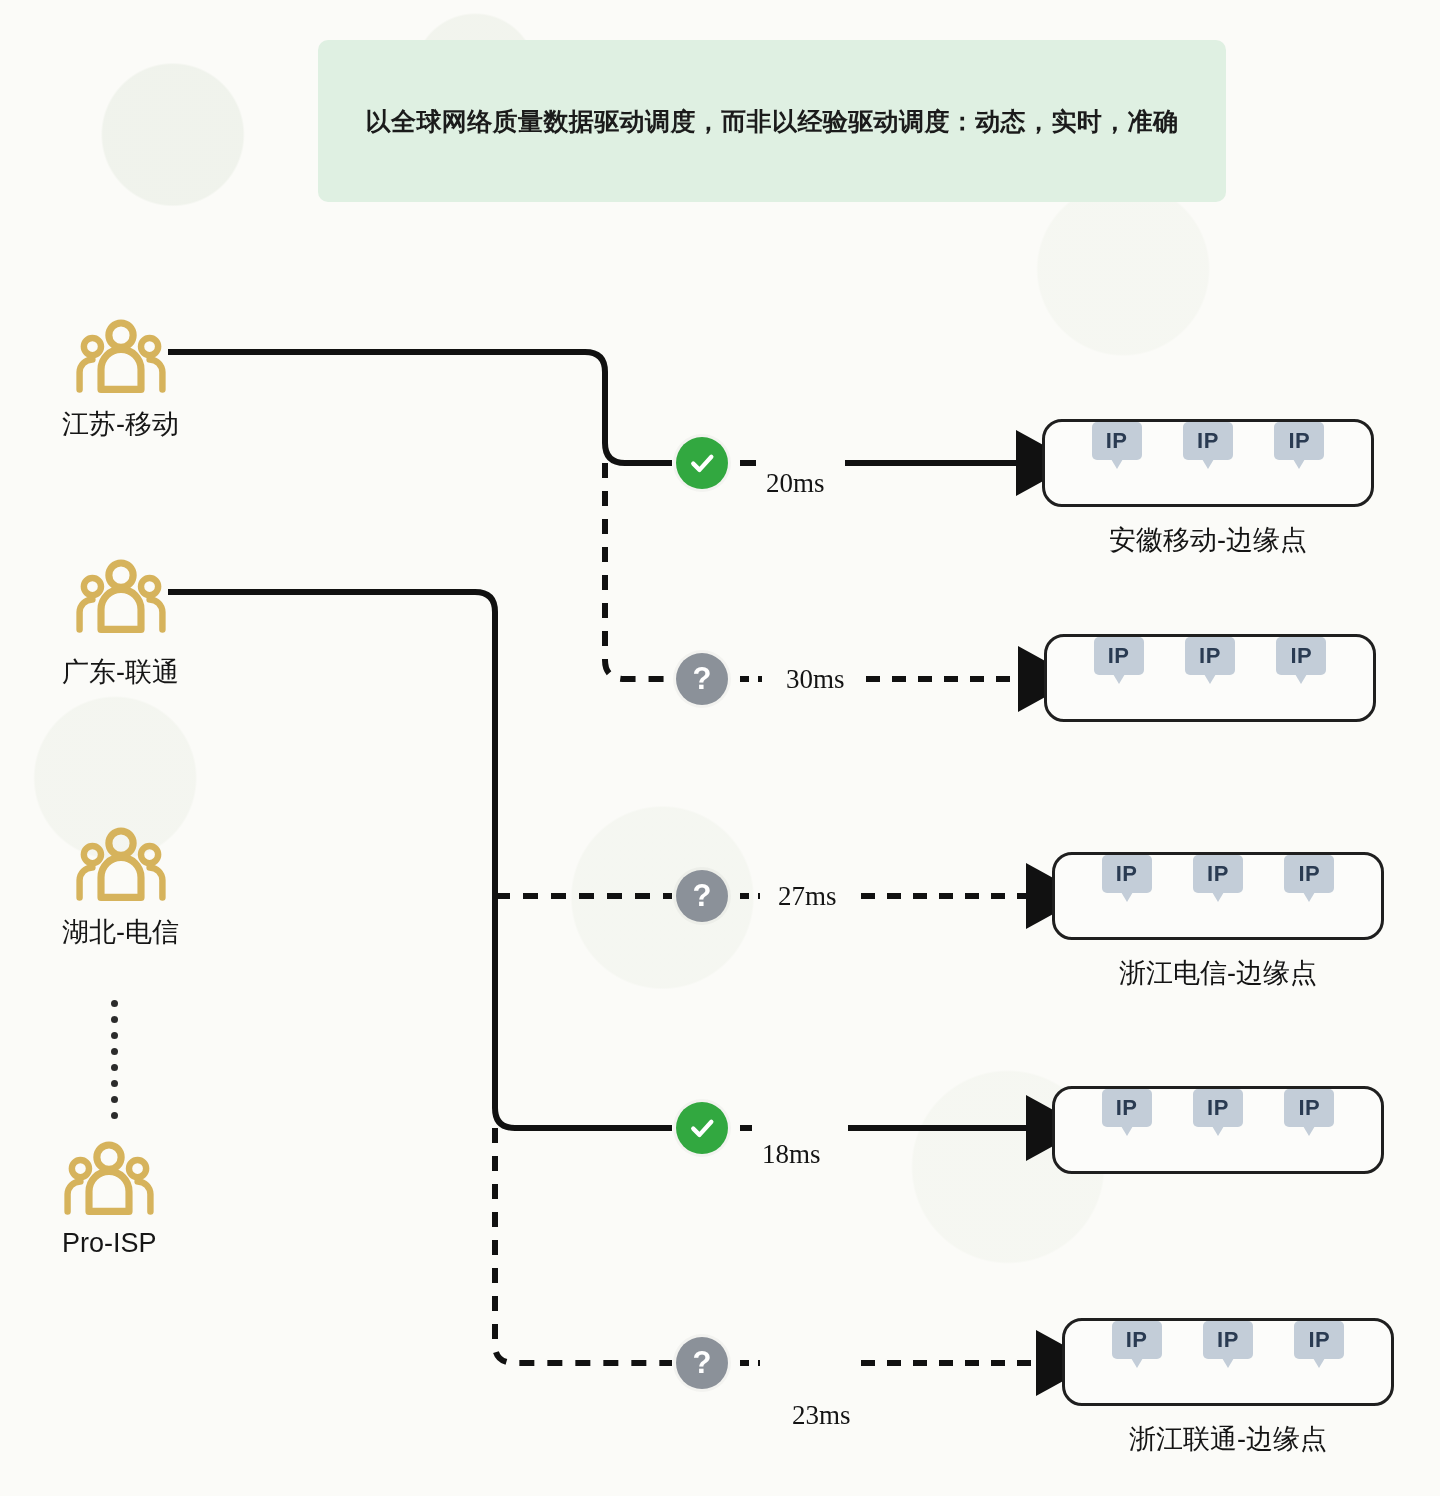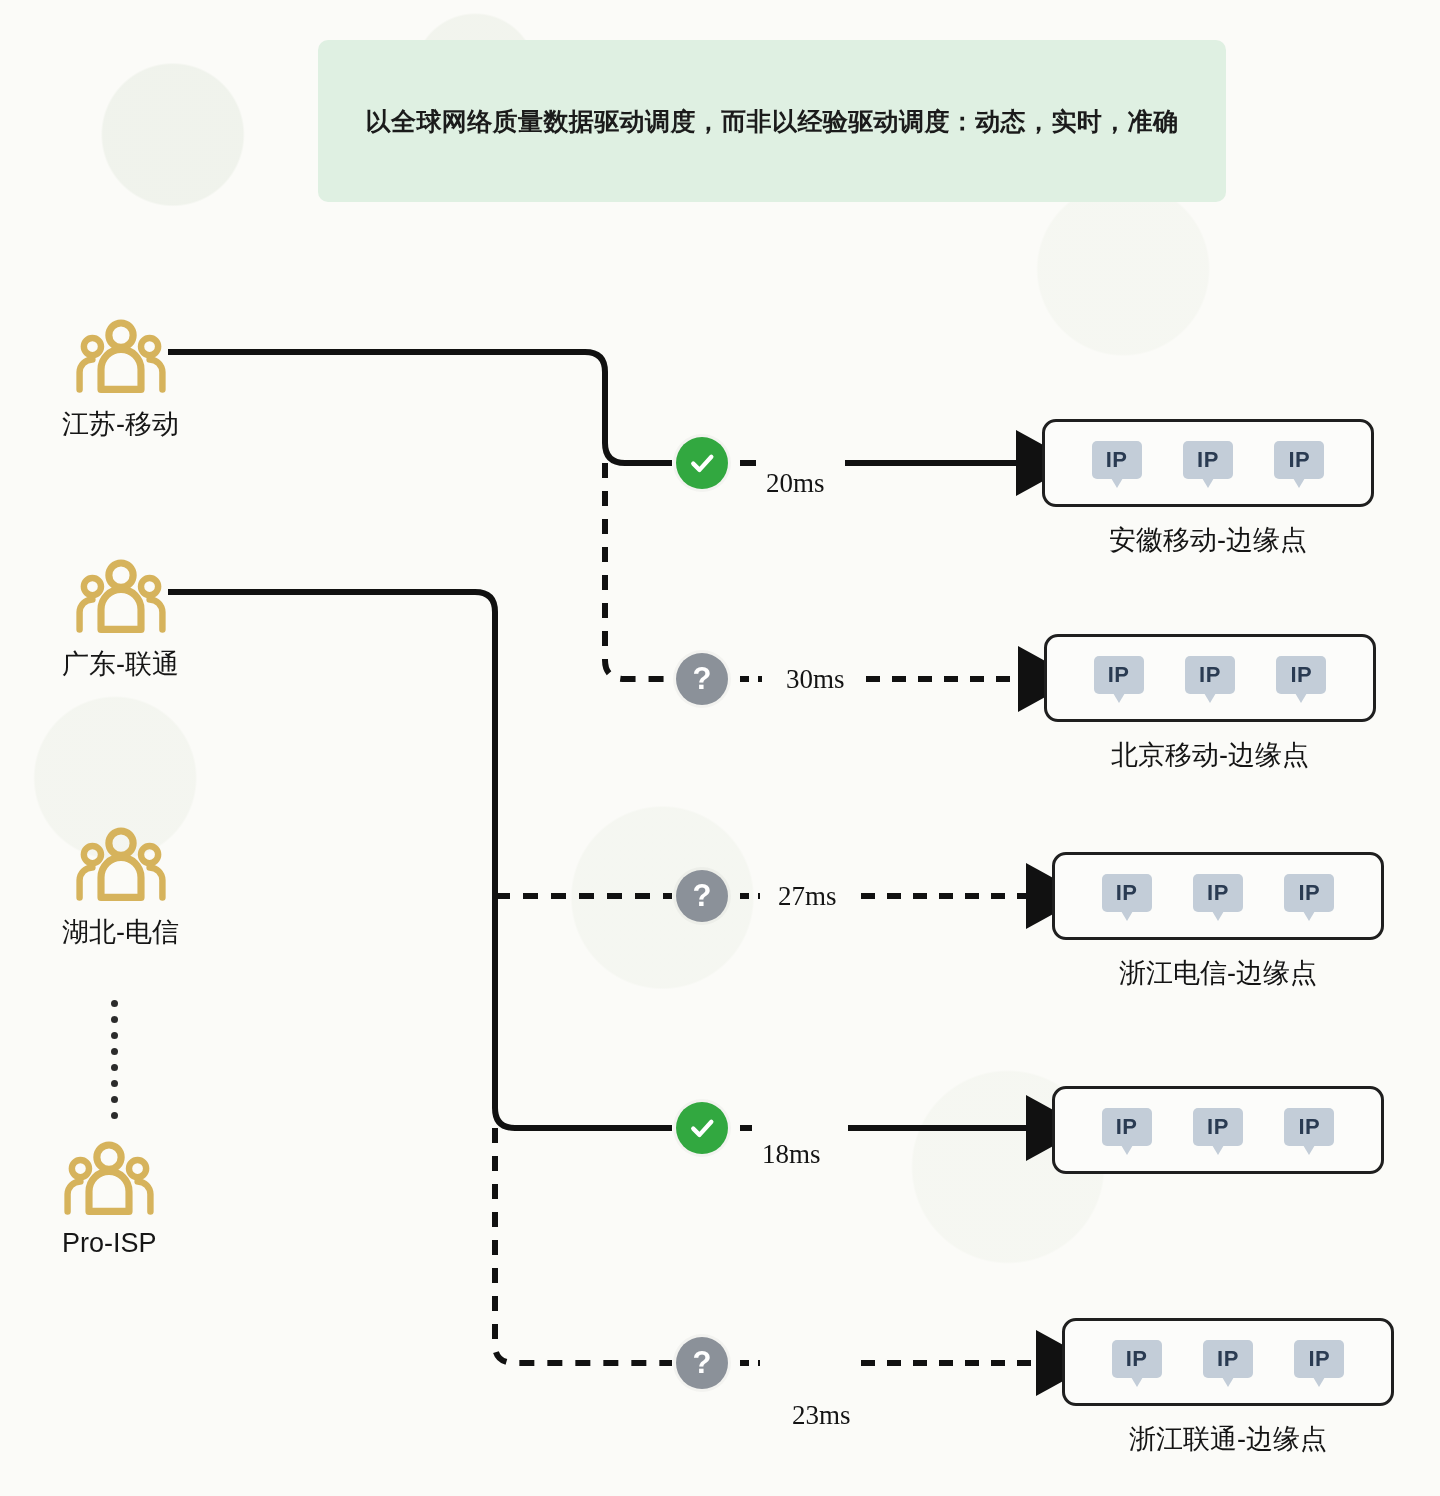--- a/index.html
+++ b/index.html
@@ -63,22 +63,22 @@
 
   
   .latency-label{
     position:absolute;z-index:4;font-size:27px;color:#141414;white-space:nowrap;
     font-family:"Liberation Serif","DejaVu Serif",serif;
   }
 
   
   .edge-node{position:absolute;z-index:3;}
   .edge-box{
-    width:100%;height:88px;border:3px solid #1f1f1f;border-radius:14px;
-    background:#fcfcfa;display:flex;align-items:center;justify-content:space-around;
+    width:100%;height:88px;border:3px solid #1f1f1f;border-radius:20px;
+    background:#fcfcfa;display:flex;justify-content:space-around;
     padding:0 26px;box-sizing:border-box;
   }
   .ip-pin{position:relative;width:50px;height:44px;flex:0 0 auto;}
   .ip-pin .pin-body{
     width:50px;height:38px;background:#c3cdd8;border-radius:5px;
     display:flex;align-items:center;justify-content:center;
   }
   .ip-pin .pin-body span{
     font-size:22px;font-weight:bold;color:#2a3b52;letter-spacing:.5px;
     font-family:"Liberation Sans","DejaVu Sans",sans-serif;
@@ -138,21 +138,21 @@
     <circle cx="32" cy="12" r="8.5" fill="none" stroke="#d6b35c" stroke-width="5"></circle>
     <path d="M18 50 V36 a14 14 0 0 1 28 0 V50 Z" fill="none" stroke="#d6b35c" stroke-width="5" stroke-linejoin="round"></path>
     <circle cx="12" cy="20" r="6" fill="none" stroke="#d6b35c" stroke-width="4.5"></circle>
     <path d="M3 50 V38 a9 9 0 0 1 9-9" fill="none" stroke="#d6b35c" stroke-width="4.5" stroke-linecap="round"></path>
     <circle cx="52" cy="20" r="6" fill="none" stroke="#d6b35c" stroke-width="4.5"></circle>
     <path d="M61 50 V38 a9 9 0 0 0-9-9" fill="none" stroke="#d6b35c" stroke-width="4.5" stroke-linecap="round"></path>
   </svg>
   <div class="source-label">江苏-移动</div>
 </div>
 
-<div class="source-node" style="left:62px;top:558px;">
+<div class="source-node" style="left:62px;top:558px;gap:8px;">
   <svg class="source-icon" viewBox="0 0 64 56">
     <circle cx="32" cy="12" r="8.5" fill="none" stroke="#d6b35c" stroke-width="5"></circle>
     <path d="M18 50 V36 a14 14 0 0 1 28 0 V50 Z" fill="none" stroke="#d6b35c" stroke-width="5" stroke-linejoin="round"></path>
     <circle cx="12" cy="20" r="6" fill="none" stroke="#d6b35c" stroke-width="4.5"></circle>
     <path d="M3 50 V38 a9 9 0 0 1 9-9" fill="none" stroke="#d6b35c" stroke-width="4.5" stroke-linecap="round"></path>
     <circle cx="52" cy="20" r="6" fill="none" stroke="#d6b35c" stroke-width="4.5"></circle>
     <path d="M61 50 V38 a9 9 0 0 0-9-9" fill="none" stroke="#d6b35c" stroke-width="4.5" stroke-linecap="round"></path>
   </svg>
   <div class="source-label">广东-联通</div>
 </div>
@@ -259,21 +259,20 @@
         </div>
         <div class="pin-tail"></div>
       </div>
     <div class="ip-pin">
         <div class="pin-body">
           <span>IP</span>
         </div>
         <div class="pin-tail"></div>
       </div>
   </div>
-  <div class="edge-label">北京移动-边缘点</div>
 </div>
 
 <div class="edge-node" style="left:1052px;top:852px;width:332px;">
   <div class="edge-box">
     <div class="ip-pin">
         <div class="pin-body">
           <span>IP</span>
         </div>
         <div class="pin-tail"></div>
       </div>

